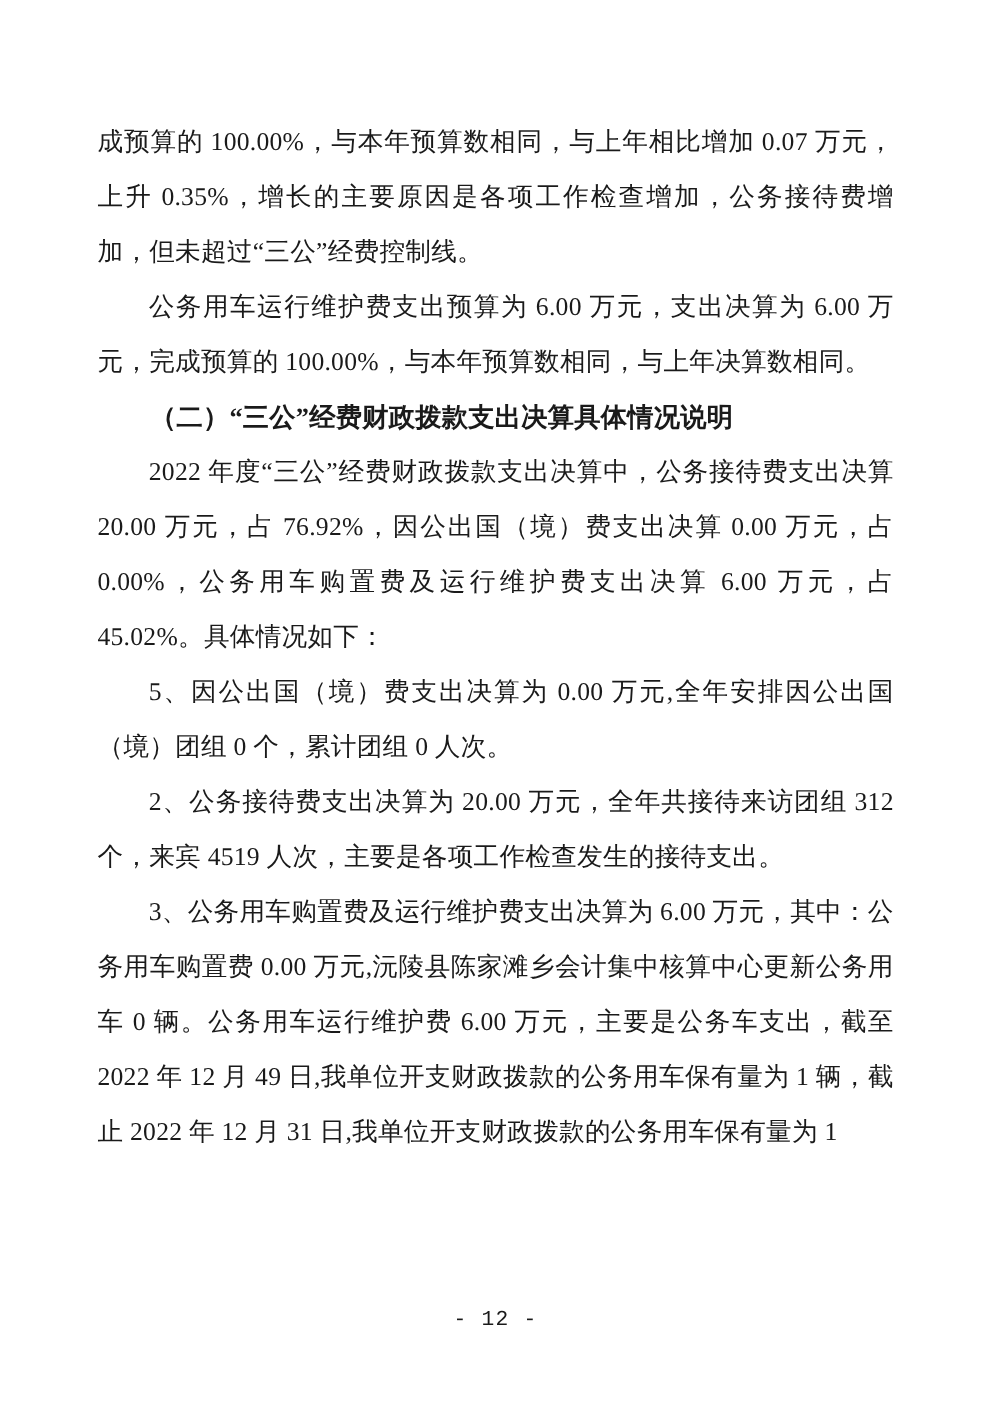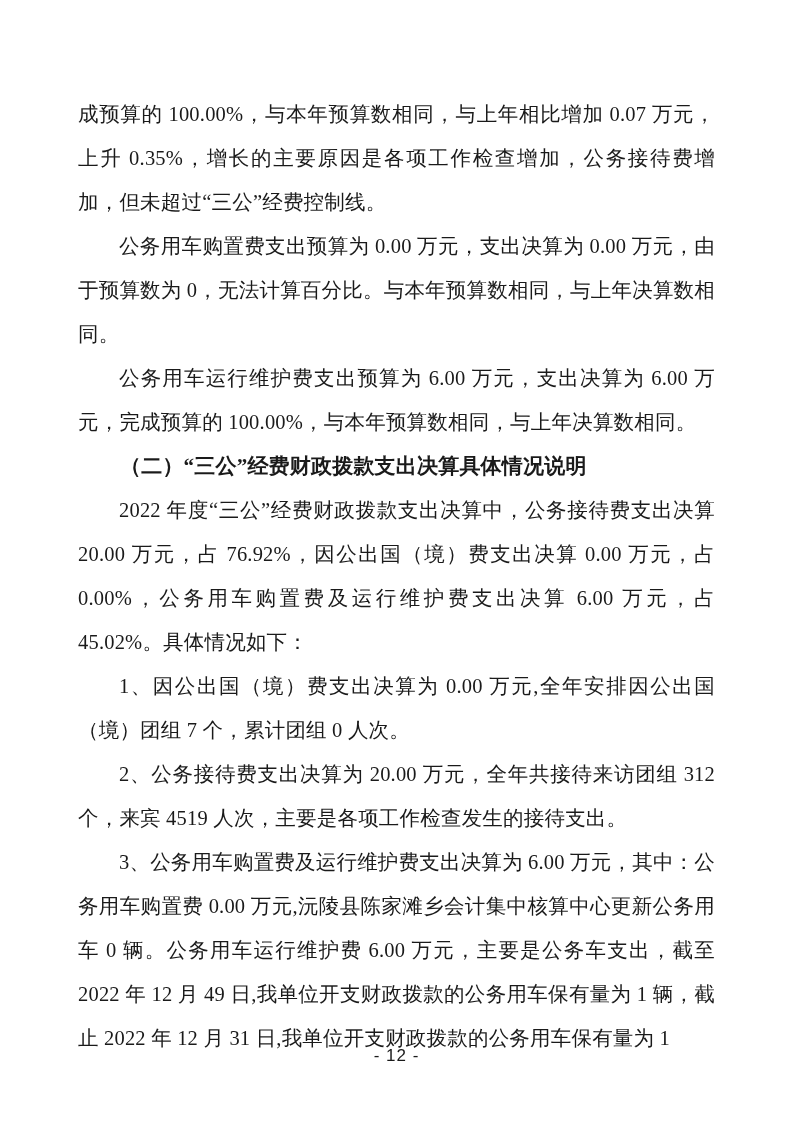--- a/index.html
+++ b/index.html
@@ -46,33 +46,32 @@
     line-height: 44px;
     letter-spacing: 0.2px;
   }
   .footer {
     position: absolute;
     left: 0;
     right: 0;
     bottom: 56px;
     text-align: center;
     font-size: 17px;
-    font-family: Liberation Sans, sans-serif;
+    font-family: Liberation Mono, monospace;
     color: #1a1a1a;
     letter-spacing: 1px;
   }
 </style>
 </head>
 <body>
 
 <div class="page">
   <div class="doc-body">
     <p class="para no-indent">成预算的 100.00%，与本年预算数相同，与上年相比增加 0.07 万元，上升 0.35%，增长的主要原因是各项工作检查增加，公务接待费增加，但未超过“三公”经费控制线。</p>
-    <p class="para">公务用车购置费支出预算为 0.00 万元，支出决算为 0.00 万元，由于预算数为 0，无法计算百分比。与本年预算数相同，与上年决算数相同。</p>
     <p class="para">公务用车运行维护费支出预算为 6.00 万元，支出决算为 6.00 万元，完成预算的 100.00%，与本年预算数相同，与上年决算数相同。</p>
     <p class="heading">（二）“三公”经费财政拨款支出决算具体情况说明</p>
     <p class="para">2022 年度“三公”经费财政拨款支出决算中，公务接待费支出决算 20.00 万元，占 76.92%，因公出国（境）费支出决算 0.00 万元，占 0.00%，公务用车购置费及运行维护费支出决算 6.00 万元，占 45.02%。具体情况如下：</p>
-    <p class="para">1、因公出国（境）费支出决算为 0.00 万元,全年安排因公出国（境）团组 7 个，累计团组 0 人次。</p>
+    <p class="para">5、因公出国（境）费支出决算为 0.00 万元,全年安排因公出国（境）团组 0 个，累计团组 0 人次。</p>
     <p class="para">2、公务接待费支出决算为 20.00 万元，全年共接待来访团组 312 个，来宾 4519 人次，主要是各项工作检查发生的接待支出。</p>
     <p class="para">3、公务用车购置费及运行维护费支出决算为 6.00 万元，其中：公务用车购置费 0.00 万元,沅陵县陈家滩乡会计集中核算中心更新公务用车 0 辆。公务用车运行维护费 6.00 万元，主要是公务车支出，截至 2022 年 12 月 49 日,我单位开支财政拨款的公务用车保有量为 1 辆，截止 2022 年 12 月 31 日,我单位开支财政拨款的公务用车保有量为 1</p>
   </div>
   <div class="footer">- 12 -</div>
 </div>
 
 </body></html>

